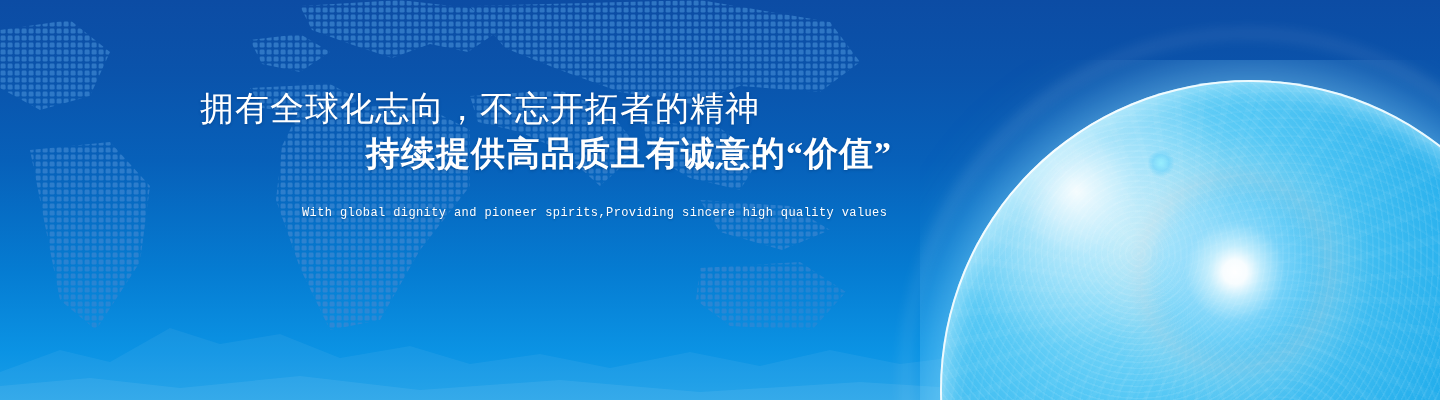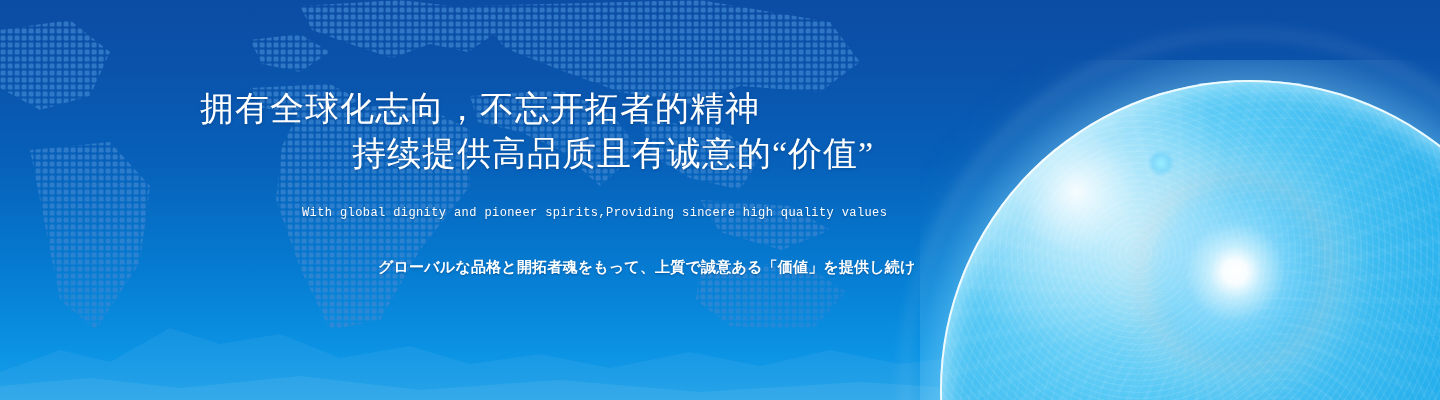--- a/index.html
+++ b/index.html
@@ -144,21 +144,21 @@
     position: absolute;
     color: #ffffff;
     font-family: "Liberation Serif", "DejaVu Serif", serif;
     font-size: 34px;
     line-height: 1;
     letter-spacing: 1px;
     white-space: nowrap;
     text-shadow: 0 1px 3px rgba(0,40,90,0.35);
   }
   .headline.l1 { left: 200px; top: 92px; }
-  .headline.l2 { left: 352px; top: 137px; }
+  .headline.l2 { left: 366px; top: 137px; font-weight: bold; }
 
   .subline-en {
     position: absolute;
     left: 302px; top: 207px;
     color: #ffffff;
     font-family: "Liberation Mono", "DejaVu Sans Mono", monospace;
     font-size: 12px;
     line-height: 1;
     letter-spacing: 0.4px;
     white-space: nowrap;
@@ -280,16 +280,15 @@
   </div>
   <div class="atmo"></div>
   <div class="flare-halo"></div>
   <div class="flare-core"></div>
   <div class="flare-dot"></div>
 
   <div class="copy">
     <div class="headline l1">拥有全球化志向，不忘开拓者的精神</div>
     <div class="headline l2">持续提供高品质且有诚意的“价值”</div>
     <div class="subline-en">With global dignity and pioneer spirits,Providing sincere high quality values</div>
-    <div class="subline-jp">グローバルな品格と開拓者魂をもって、上質で誠意ある「価値」を提供し続け</div>
   </div>
 
 </div>
 
 </body></html>

